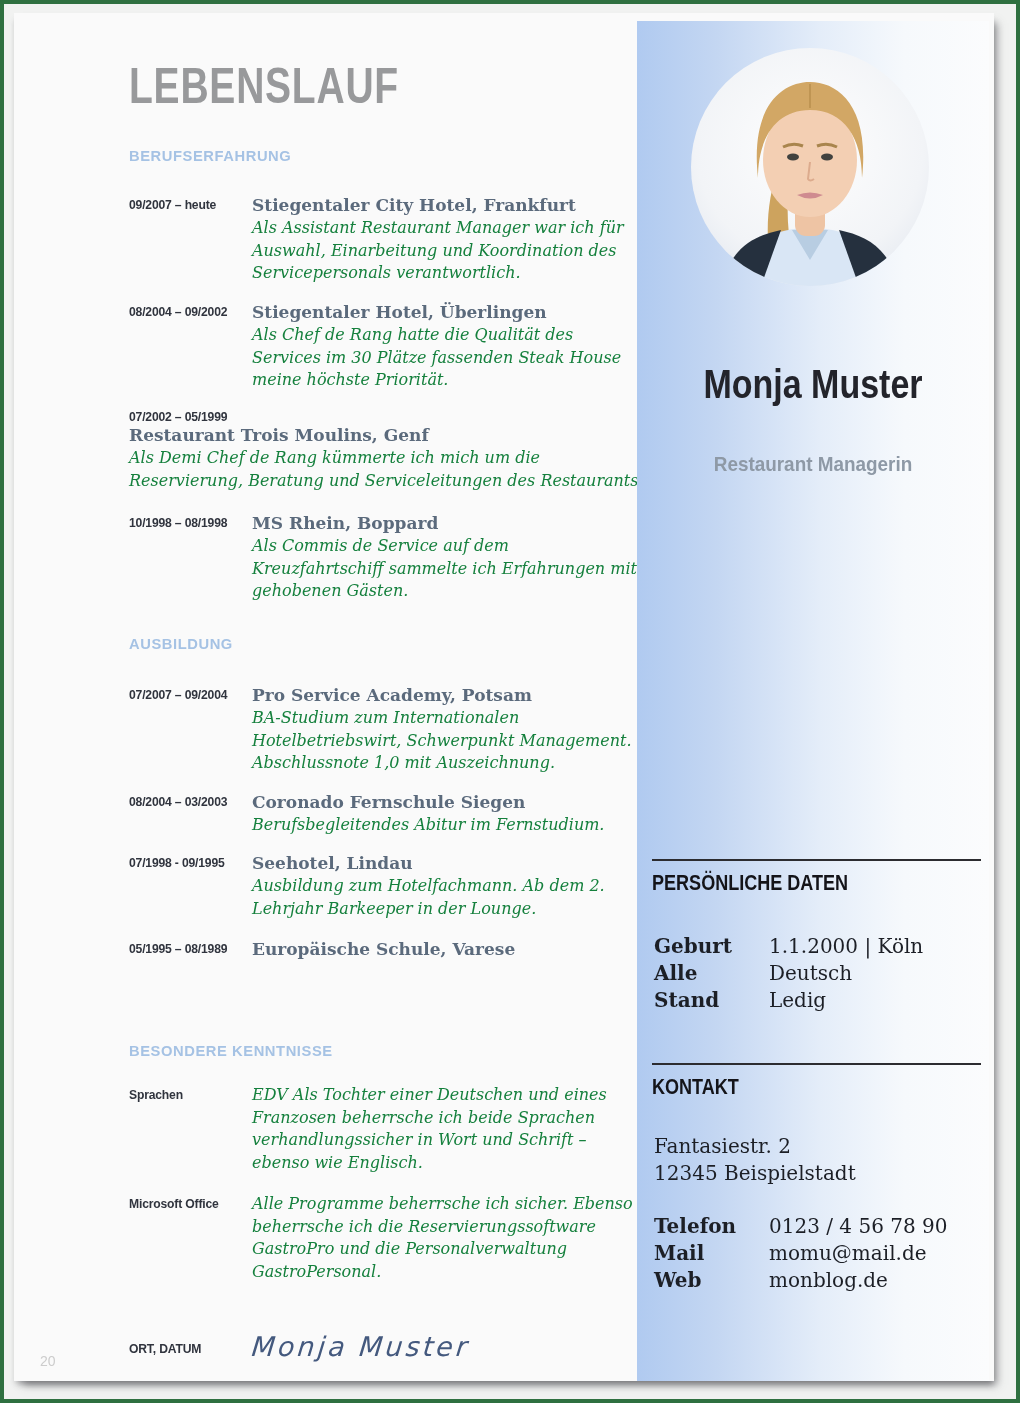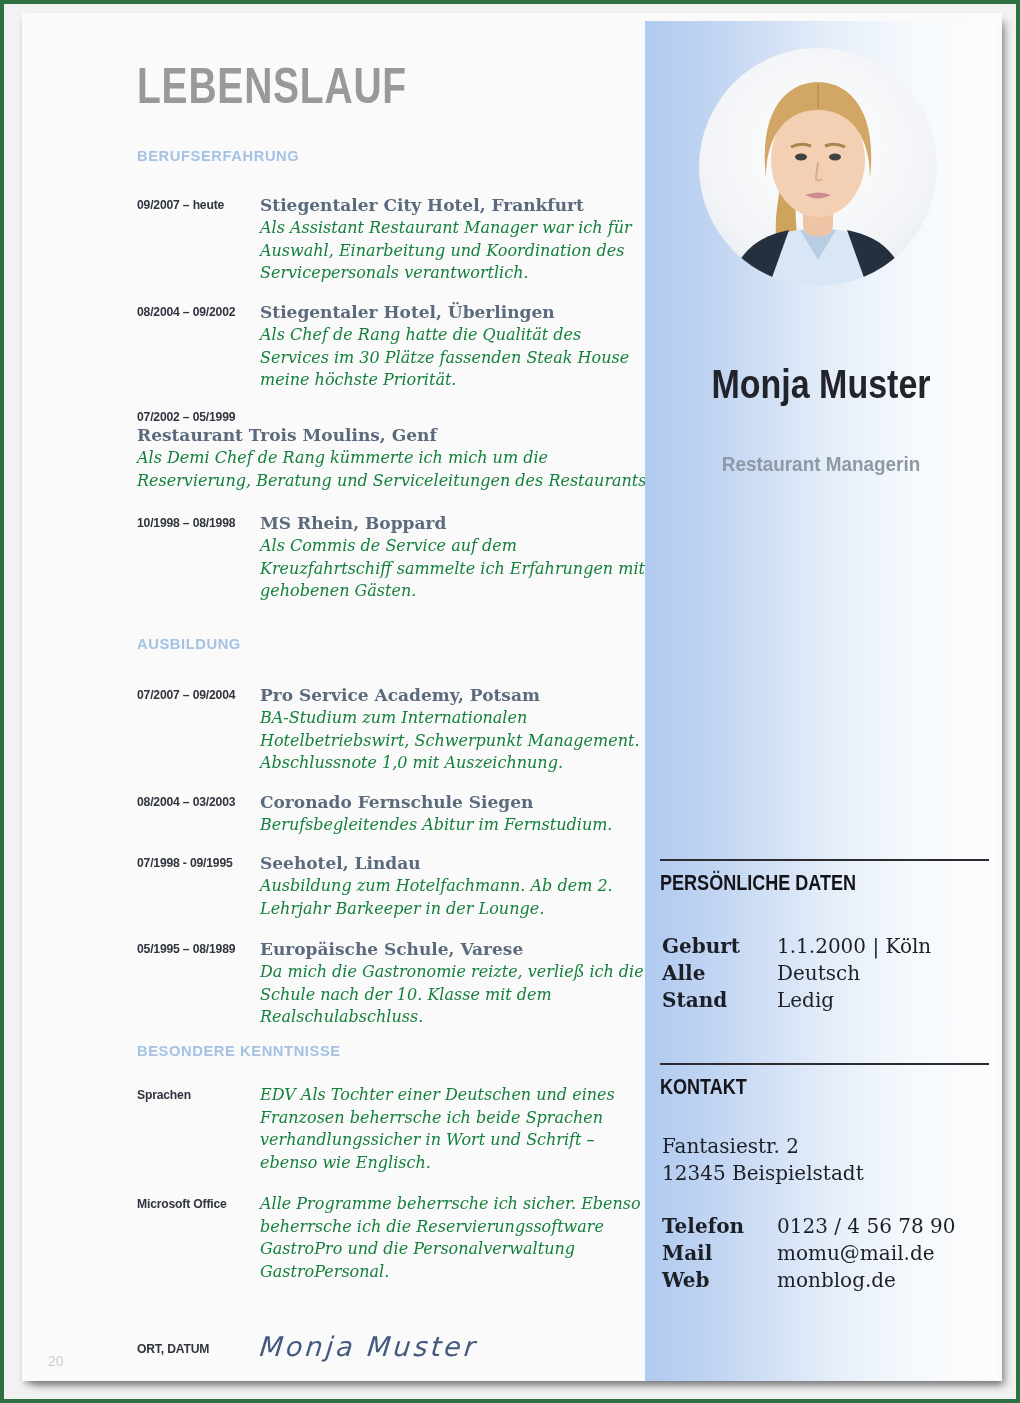--- a/index.html
+++ b/index.html
@@ -5,21 +5,20 @@
   html,body{margin:0;padding:0;background:#d8dad8;}
   .canvas{
     position:relative;width:1020px;height:1403px;box-sizing:border-box;
     background:#f1f2f1;border:4px solid #2f7040;overflow:hidden;
     font-family:"DejaVu Serif",serif;
   }
   .page{
     position:absolute;left:10px;top:9px;width:980px;height:1368px;
     background:#fafafa;
     box-shadow:6px 7px 8px -3px rgba(70,70,75,.55), 0 5px 6px -2px rgba(70,70,75,.4);
-    margin-left:8px;
   }
 
   
   .doc-title{
     position:absolute;left:115px;top:44px;margin:0;
     font-family:"Liberation Sans",sans-serif;font-weight:700;font-size:50px;
     color:#98999b;letter-spacing:1px;transform:scaleX(.78);transform-origin:left top;
     white-space:nowrap;
   }
   .sec-heading{
@@ -150,21 +149,20 @@
       <div class="date">07/1998 - 09/1995</div>
       <div class="ebody">
         <div class="etitle">Seehotel, Lindau</div>
         <div class="edesc">Ausbildung zum Hotelfachmann. Ab dem 2. Lehrjahr Barkeeper in der Lounge.</div>
       </div>
     </div>
     <div class="entry e8">
       <div class="date">05/1995 – 08/1989</div>
       <div class="ebody">
         <div class="etitle">Europäische Schule, Varese</div>
-        <div class="edesc">Da mich die Gastronomie reizte, verließ ich die Schule nach der 10. Klasse mit dem Realschulabschluss.</div>
       </div>
     </div>
 
     <div class="sec-heading sh-skills">BESONDERE KENNTNISSE</div>
 
     <div class="entry s1">
       <div class="date">Sprachen</div>
       <div class="ebody">
         <div class="edesc">EDV Als Tochter einer Deutschen und eines Franzosen beherrsche ich beide Sprachen verhandlungssicher in Wort und Schrift – ebenso wie Englisch.</div>
       </div>

